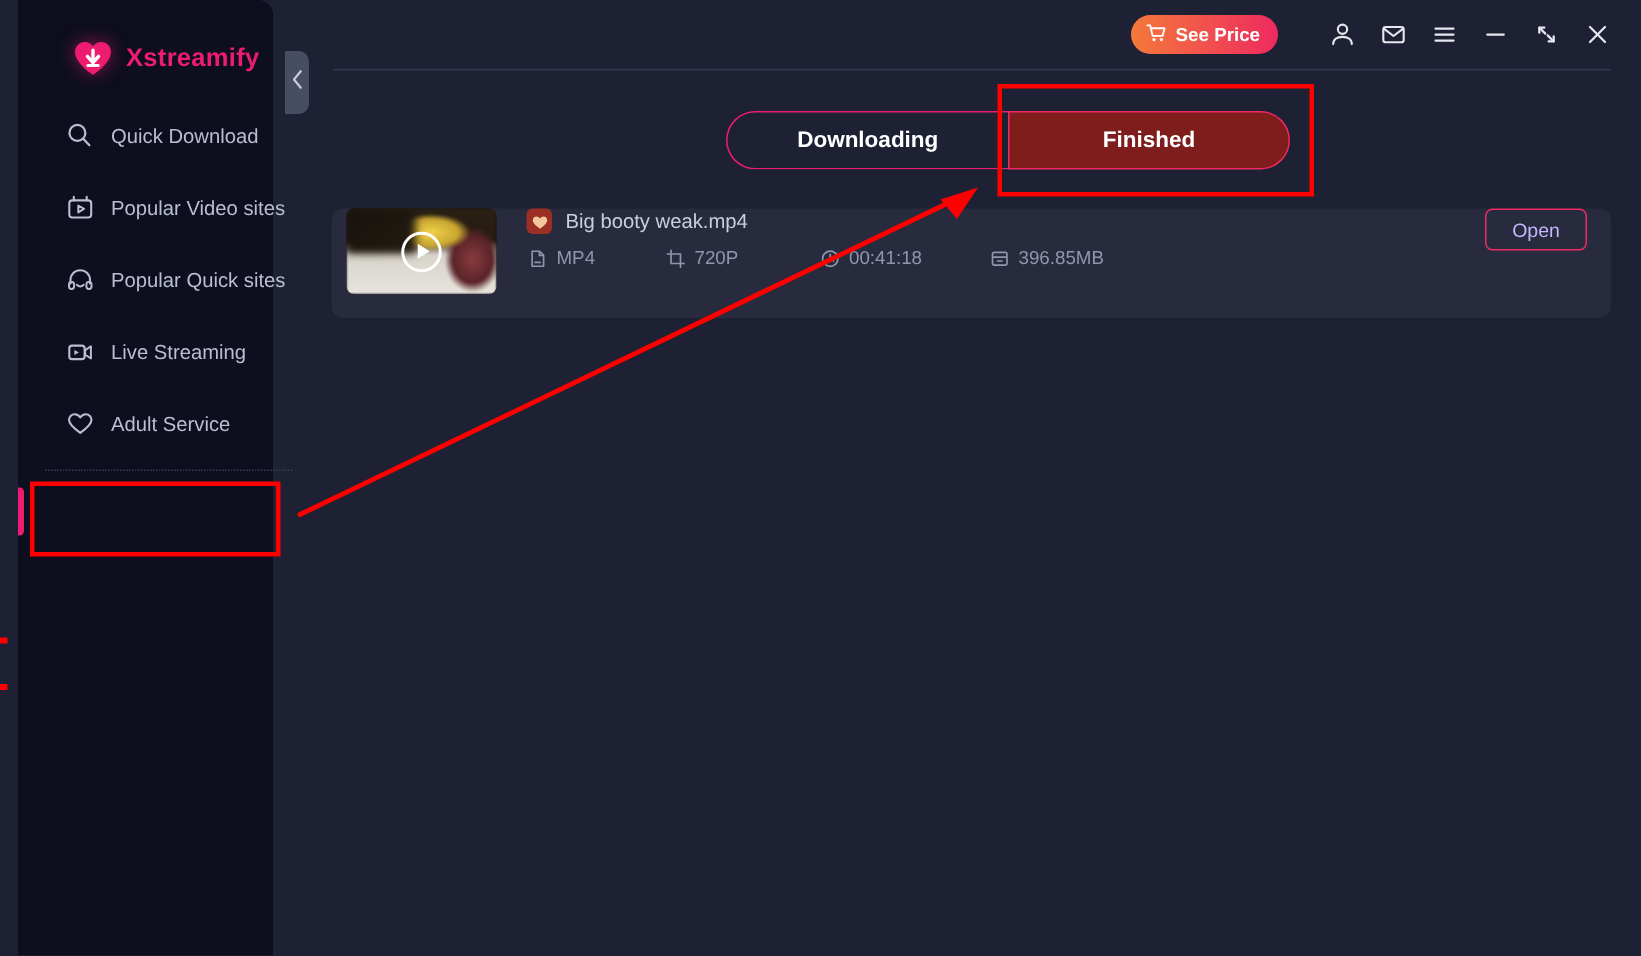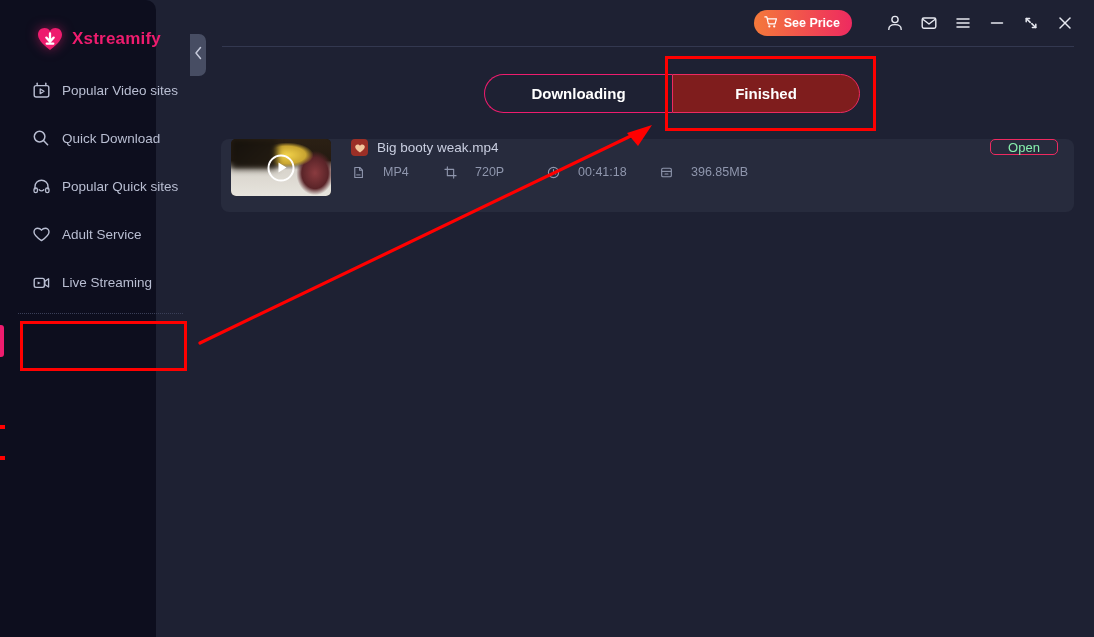--- a/index.html
+++ b/index.html
@@ -10,22 +10,22 @@
     overflow: hidden;
   }
   #app {
     position: relative;
     width: 1094px; height: 637px;
     background: #1e2133;
   }
 
   
   #sidebar {
-    position: absolute; left: 0; top: 0;
-    width: 156px; height: 637px;
+    position: absolute; left: 12px; top: 0;
+    width: 170px; height: 637px;
     background: #0d0e1e;
     border-top-right-radius: 10px;
   }
   .logo-wrap {
     position: absolute; left: 0; top: 16px;
     width: 197px; height: 46px;
     display: flex; align-items: center; justify-content: center;
     gap: 8px;
   }
   .logo-mark {
@@ -198,34 +198,34 @@
     background: #9b2f26;
     display: flex; align-items: center; justify-content: center;
     flex: 0 0 17px;
   }
   .dl-title {
     color: #c9cee0;
     font-size: 13.5px;
   }
   .meta-row { display: flex; align-items: center; }
   .meta {
-    display: flex; align-items: center; gap: 18px;
+    display: flex; align-items: center; gap: 6px;
     color: #8f96ad;
     font-size: 12.5px;
   }
   .meta-ico { width: 14px; height: 14px; display: flex; align-items: center; justify-content: center; }
   .m1 { width: 92px; }
   .m2 { width: 103px; }
   .m3 { width: 113px; }
   .open-btn {
-    width: 68px; height: 16px;
+    width: 68px; height: 28px;
     border: 1px solid #ee2a60;
     border-radius: 5px;
     background: transparent;
-    color: #86efac;
+    color: #c4b5fd;
     font-family: "Liberation Sans", sans-serif;
     font-size: 13px;
     display: flex; align-items: center; justify-content: center;
     cursor: pointer;
   }
 
   
   .anno-box {
     position: absolute;
     border: 3px solid #ff0000;
@@ -258,73 +258,73 @@
         <svg width="28" height="28" viewBox="0 0 28 28">
           <path d="M14 25 C5 18.5 2 13.5 2 9.6 C2 5.8 5 3 8.5 3 C11 3 13 4.3 14 6 C15 4.3 17 3 19.5 3 C23 3 26 5.8 26 9.6 C26 13.5 23 18.5 14 25 Z" fill="#ee1c6e"></path>
           <path d="M14 8.5 L14 15.5 M14 16.8 L10.3 12.6 M14 16.8 L17.7 12.6" stroke="#fff" stroke-width="2.3" fill="none" stroke-linecap="round" stroke-linejoin="round"></path>
           <rect x="9.6" y="17.6" width="8.8" height="2.1" rx="1" fill="#fff"></rect>
         </svg>
       </span>
       <span class="logo-text">Xstreamify</span>
     </div>
 
     <div class="nav">
+
+      <div class="nav-item">
+        <span class="nav-ico">
+          <svg width="18" height="18" viewBox="0 0 18 18">
+              <circle cx="7.6" cy="7.6" r="5.3" fill="none" stroke="#b9bed2" stroke-width="1.5"></circle>
+              <line x1="11.5" y1="11.5" x2="15.6" y2="15.8" stroke="#b9bed2" stroke-width="1.5" stroke-linecap="round"></line>
+            </svg>
+        </span>
+        <span class="nav-label">Quick Download</span>
+      </div>
 
       <div class="nav-item">
         <span class="nav-ico">
           <svg width="19" height="19" viewBox="0 0 19 19">
             <rect x="2.2" y="4.6" width="14.6" height="11.4" rx="2" fill="none" stroke="#b9bed2" stroke-width="1.4"></rect>
             <line x1="5.2" y1="2.2" x2="5.2" y2="4.6" stroke="#b9bed2" stroke-width="1.4" stroke-linecap="round"></line>
             <line x1="13.8" y1="2.2" x2="13.8" y2="4.6" stroke="#b9bed2" stroke-width="1.4" stroke-linecap="round"></line>
             <path d="M8.2 8 L12 10.3 L8.2 12.6 Z" fill="none" stroke="#b9bed2" stroke-width="1.3" stroke-linejoin="round"></path>
           </svg>
         </span>
         <span class="nav-label">Popular Video sites</span>
       </div>
 
       <div class="nav-item">
         <span class="nav-ico">
-          <svg width="18" height="18" viewBox="0 0 18 18">
-              <circle cx="7.6" cy="7.6" r="5.3" fill="none" stroke="#b9bed2" stroke-width="1.5"></circle>
-              <line x1="11.5" y1="11.5" x2="15.6" y2="15.8" stroke="#b9bed2" stroke-width="1.5" stroke-linecap="round"></line>
-            </svg>
-        </span>
-        <span class="nav-label">Quick Download</span>
-      </div>
-
-      <div class="nav-item">
-        <span class="nav-ico">
           <svg width="19" height="19" viewBox="0 0 19 19">
             <path d="M3 12 V9.6 C3 6.0 5.9 3.2 9.5 3.2 C13.1 3.2 16 6.0 16 9.6 V12" fill="none" stroke="#b9bed2" stroke-width="1.4" stroke-linecap="round"></path>
             <rect x="2" y="11" width="3.4" height="4.6" rx="1.6" fill="none" stroke="#b9bed2" stroke-width="1.3"></rect>
             <rect x="13.6" y="11" width="3.4" height="4.6" rx="1.6" fill="none" stroke="#b9bed2" stroke-width="1.3"></rect>
             <path d="M7.2 12.8 q2.3 2.3 4.6 0" fill="none" stroke="#b9bed2" stroke-width="1.3" stroke-linecap="round"></path>
           </svg>
         </span>
         <span class="nav-label">Popular Quick sites</span>
-      </div>
-
-      <div class="nav-item">
-        <span class="nav-ico">
-          <svg width="19" height="19" viewBox="0 0 19 19">
-            <path d="M9.5 15.6 C3.8 11.6 2 9.0 2 6.9 C2 4.8 3.7 3.2 5.7 3.2 C7.2 3.2 8.6 4.0 9.5 5.2 C10.4 4.0 11.8 3.2 13.3 3.2 C15.3 3.2 17 4.8 17 6.9 C17 9.0 15.2 11.6 9.5 15.6 Z" fill="none" stroke="#b9bed2" stroke-width="1.4" stroke-linejoin="round"></path>
-          </svg>
-        </span>
-        <span class="nav-label">Adult Service</span>
       </div>
 
       <div class="nav-item">
         <span class="nav-ico">
           <svg width="19" height="19" viewBox="0 0 19 19">
             <rect x="2.2" y="5.4" width="10.2" height="9" rx="1.8" fill="none" stroke="#b9bed2" stroke-width="1.4"></rect>
             <path d="M12.8 8.4 L16.6 5.8 V14.0 L12.8 11.5 Z" fill="none" stroke="#b9bed2" stroke-width="1.3" stroke-linejoin="round"></path>
             <path d="M5.6 8.4 L8.6 10 L5.6 11.6 Z" fill="#b9bed2"></path>
           </svg>
         </span>
         <span class="nav-label">Live Streaming</span>
+      </div>
+
+      <div class="nav-item">
+        <span class="nav-ico">
+          <svg width="19" height="19" viewBox="0 0 19 19">
+            <path d="M9.5 15.6 C3.8 11.6 2 9.0 2 6.9 C2 4.8 3.7 3.2 5.7 3.2 C7.2 3.2 8.6 4.0 9.5 5.2 C10.4 4.0 11.8 3.2 13.3 3.2 C15.3 3.2 17 4.8 17 6.9 C17 9.0 15.2 11.6 9.5 15.6 Z" fill="none" stroke="#b9bed2" stroke-width="1.4" stroke-linejoin="round"></path>
+          </svg>
+        </span>
+        <span class="nav-label">Adult Service</span>
       </div>
 
       <div class="nav-sep"></div>
 
     </div>
 
     <div class="active-bar"></div>
   </div>
 
   <div class="collapse-btn">

